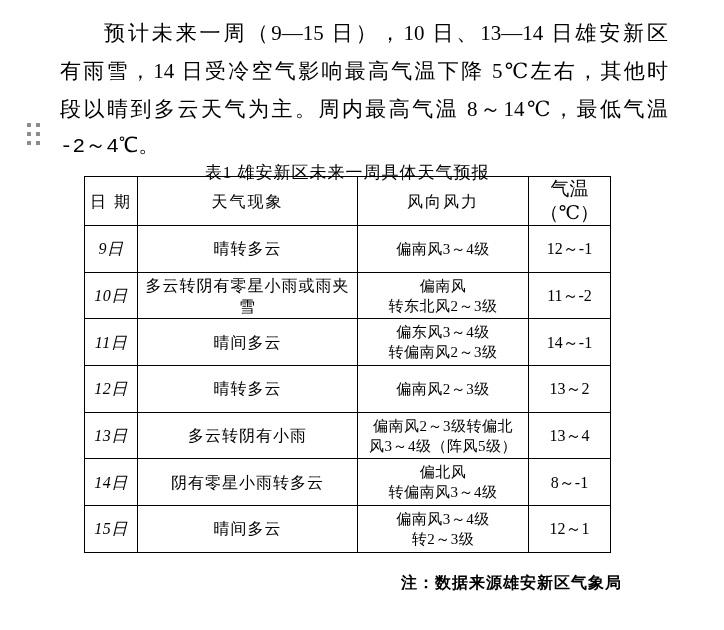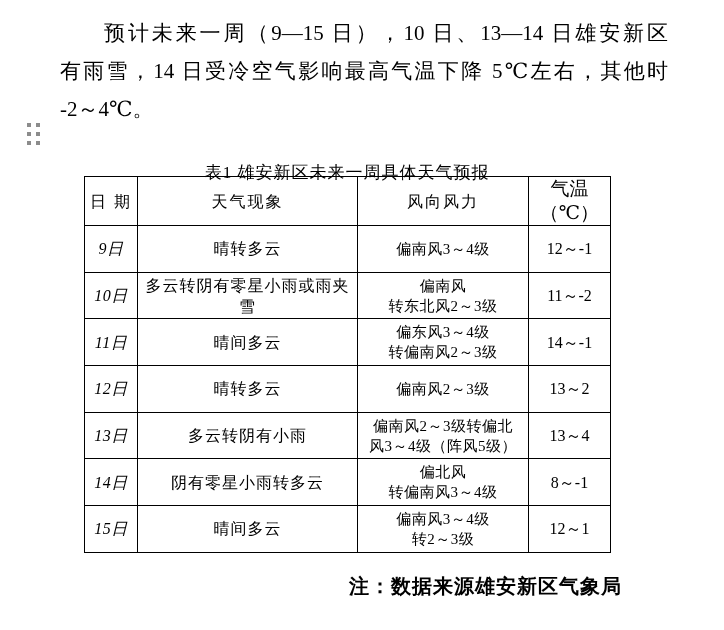--- a/index.html
+++ b/index.html
@@ -35,20 +35,21 @@
     white-space: nowrap;
     text-align: justify;
     text-align-last: justify;
   }
   .para-line.first {
     text-indent: 44px;
   }
   .para-line.last {
     text-align: left;
     text-align-last: left;
+    font-family: Liberation Mono, monospace;
   }
 
   
   .drag-handle {
     position: absolute;
     left: 27px;
     top: 123px;
     display: grid;
     grid-template-columns: 4px 4px;
     grid-template-rows: 4px 4px 4px;
@@ -104,32 +105,33 @@
   table.forecast td.cell-date { letter-spacing: 0.5px; font-style: italic; }
 
   
   .source-note {
     position: absolute;
     left: 84px;
     top: 573px;
     width: 538px;
     text-align: right;
     font-weight: bold;
-    font-size: 20px;
+    font-size: 16px;
     letter-spacing: 1px;
   }
 </style>
 </head>
 <body>
 
 <div class="page">
 
   <div class="paragraph">
     <div class="para-line first">预计未来一周（9—15 日），10 日、13—14 日雄安新区</div>
     <div class="para-line">有雨雪，14 日受冷空气影响最高气温下降 5℃左右，其他时</div>
+    <div class="para-line">段以晴到多云天气为主。周内最高气温 8～14℃，最低气温</div>
     <div class="para-line last">-2～4℃。</div>
   </div>
 
   <div class="drag-handle">
     <span class="drag-dot"></span>
     <span class="drag-dot"></span>
     <span class="drag-dot"></span>
     <span class="drag-dot"></span>
     <span class="drag-dot"></span>
     <span class="drag-dot"></span>

